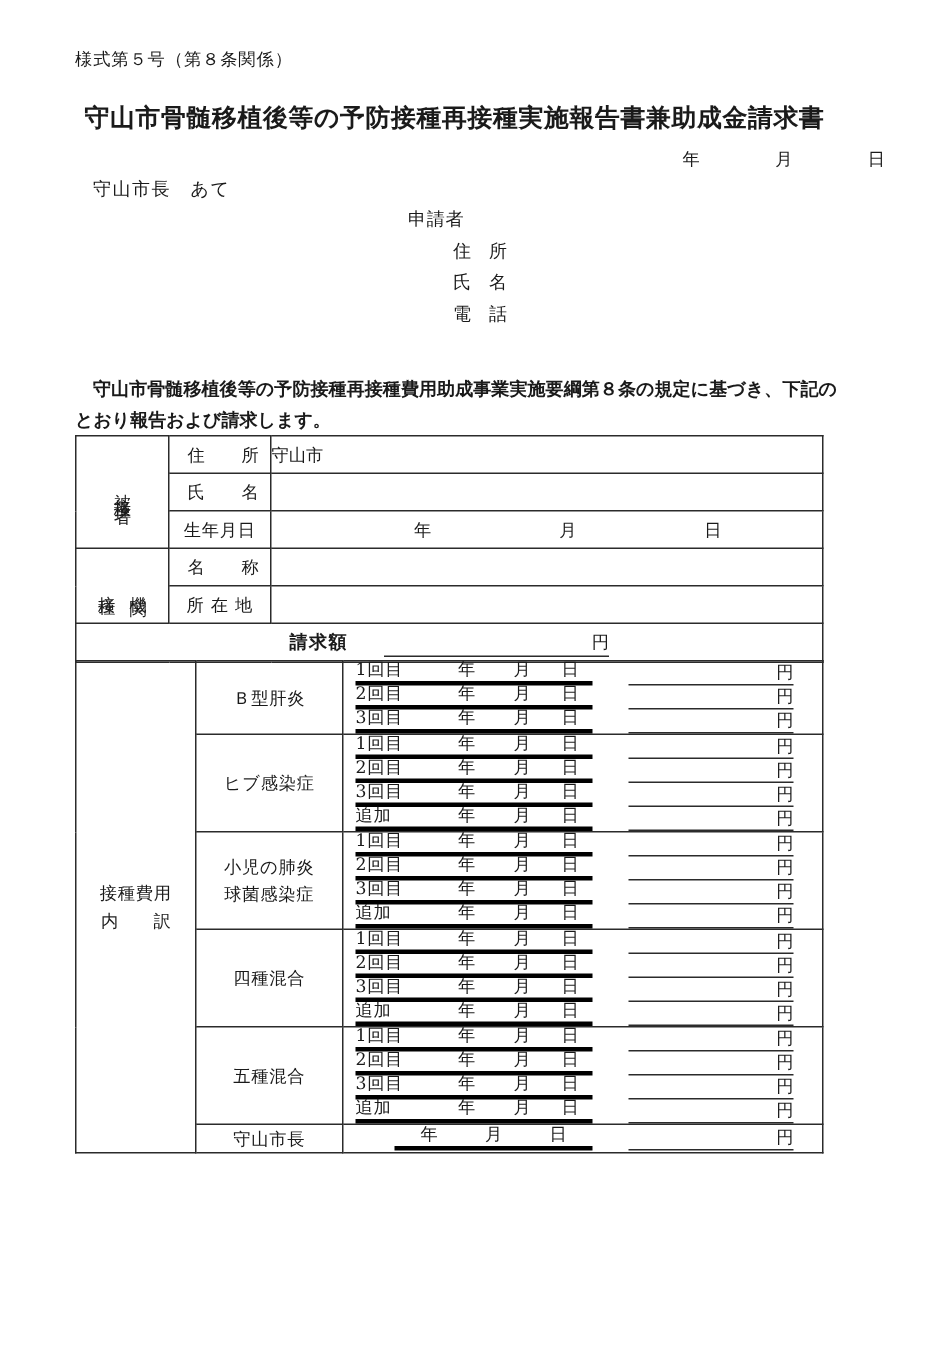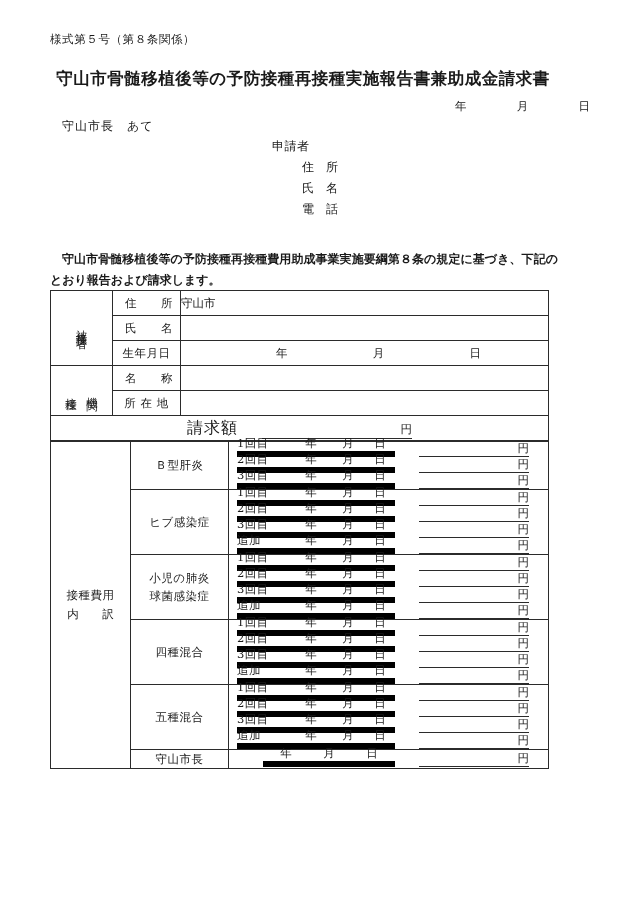--- a/index.html
+++ b/index.html
@@ -158,23 +158,23 @@
     height: 25px;
     text-align: center;
   }
   .claim-wrap {
     display: flex;
     justify-content: center;
     align-items: baseline;
     gap: 24px;
   }
   .claim-label {
-    font-weight: normal;
+    font-weight: bold;
     letter-spacing: 1px;
-    font-size: 16px;
+    font-size: 12px;
   }
   .claim-amount {
     display: inline-block;
     width: 150px;
     border-bottom: 1px solid #2b2b2b;
     text-align: right;
     padding-bottom: 1px;
     font-size: 11.5px;
   }
 
@@ -201,21 +201,21 @@
   .doses { padding: 4px 0 4px 0; }
   .dose-row {
     display: flex;
     align-items: flex-end;
     height: 16px;
     padding-left: 8px;
   }
   .dose-left {
     display: flex;
     width: 158px;
-    border-bottom: 6px solid #000000;
+    border-bottom: 3px solid #000000;
     font-size: 11.5px;
     line-height: 14px;
     padding-bottom: 1px;
   }
   .dose-left.noLabel { width: 132px; margin-left: 26px; }
   .dose-left .nth { width: 54px; text-align: left; letter-spacing: 0.5px; }
   .dose-left .y { width: 40px; text-align: center; }
   .dose-left .m { width: 34px; text-align: center; }
   .dose-left .d { width: 30px; text-align: center; }
   .dose-left.noLabel .y { width: 46px; }

